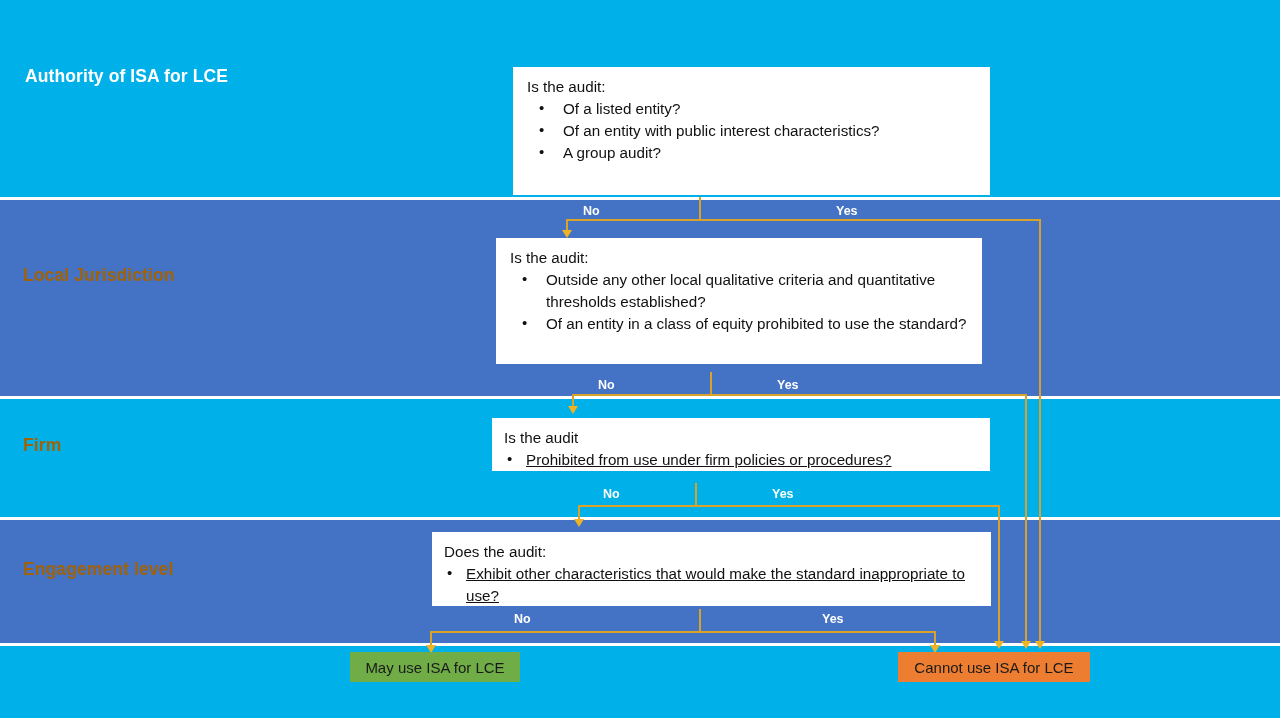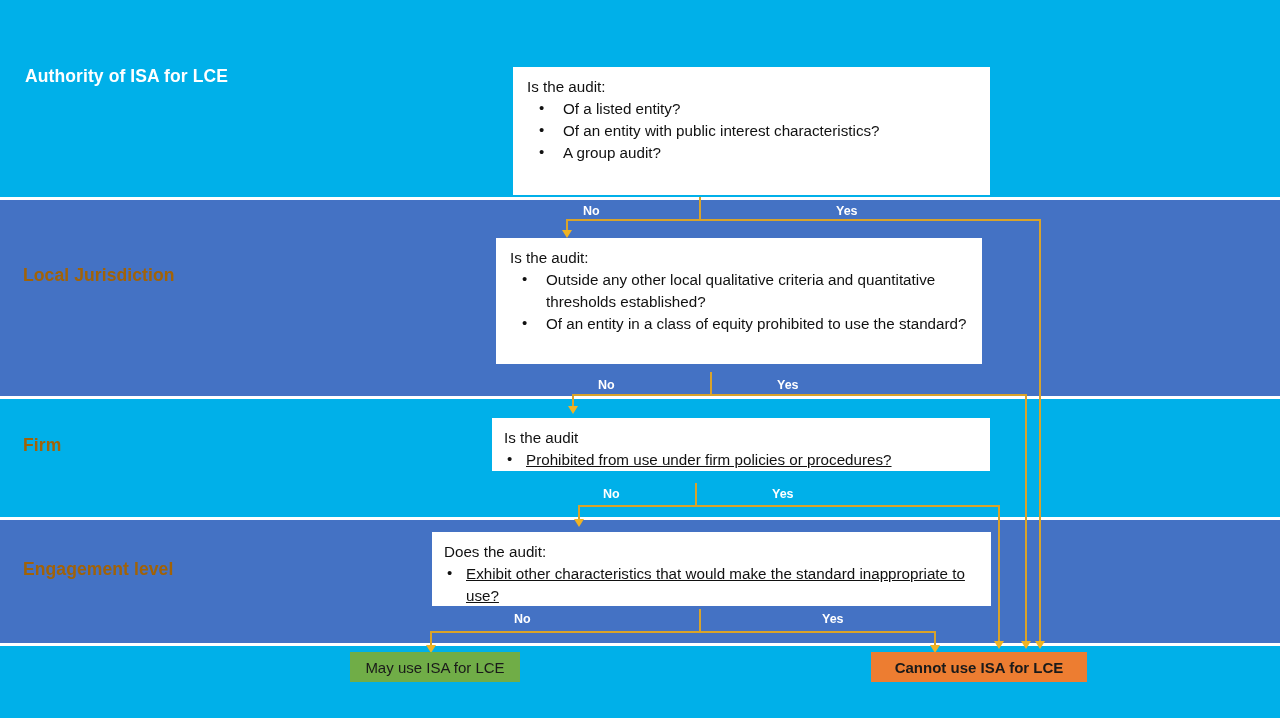--- a/index.html
+++ b/index.html
@@ -209,17 +209,17 @@
   <div class="ln v" style="left:934px; top:631px; height:16px;"></div>
   <div class="arrow" style="left:930px; top:645px;"></div>
 
   <div class="yn" style="left:514px; top:612px;">No</div>
   <div class="yn" style="left:822px; top:612px;">Yes</div>
 
   <div class="result green" style="left:322px; top:652px; width:170px; height:30px;margin-left:28px;">
     <span>May use ISA for LCE</span>
   </div>
 
-  <div class="result orange" style="left:871px; top:652px; width:216px; height:30px;font-weight:bold;">
+  <div class="result orange" style="left:898px; top:652px; width:192px; height:30px;">
     <span>Cannot use ISA for LCE</span>
   </div>
 
 </div>
 
 </body></html>

